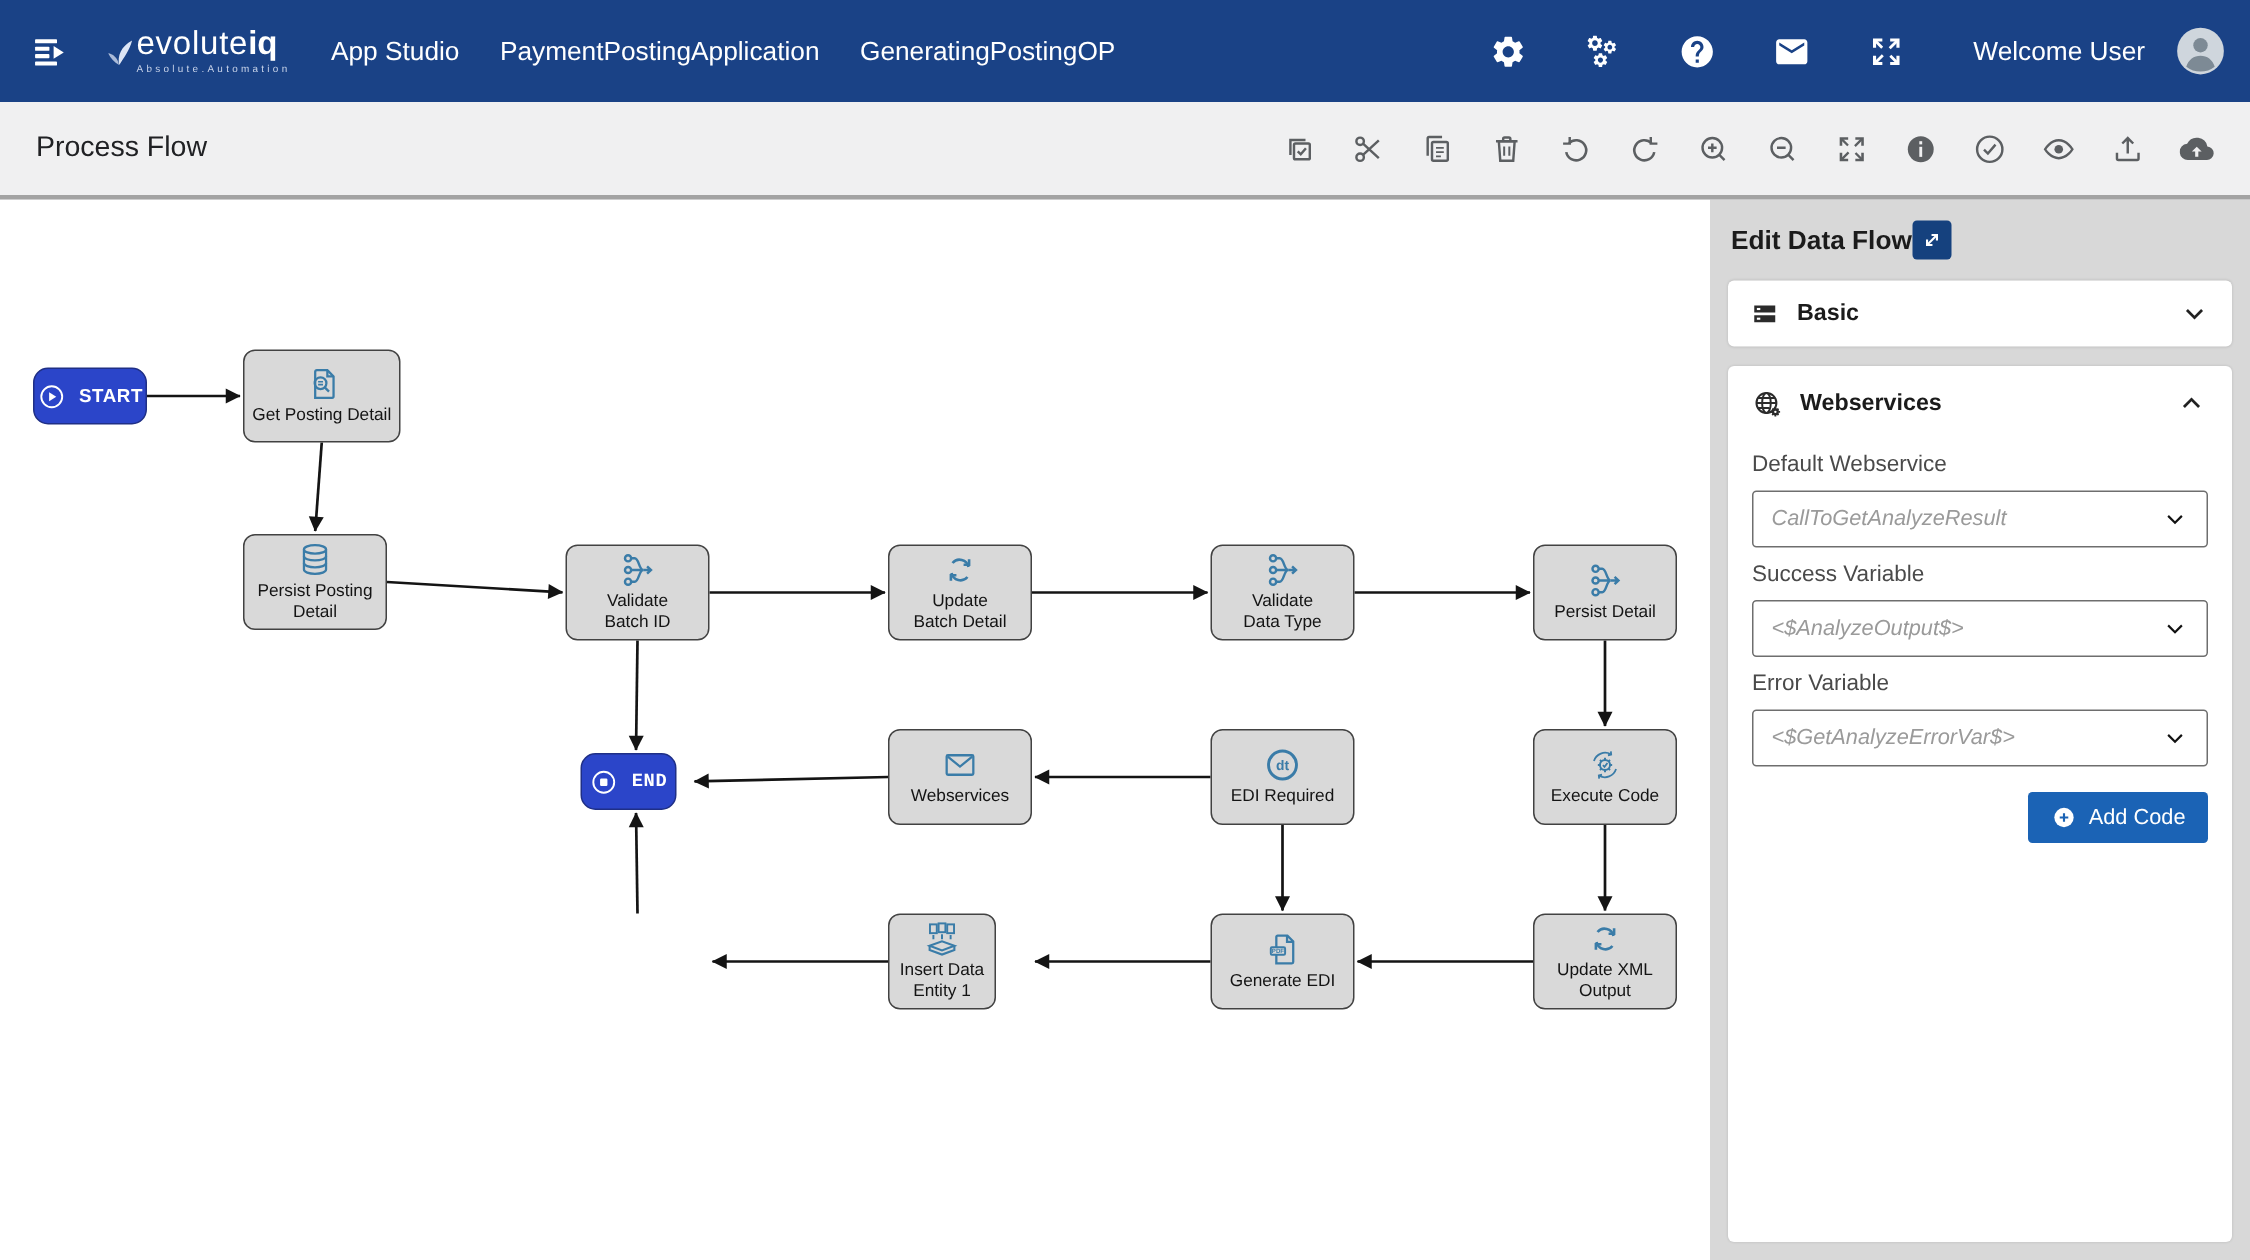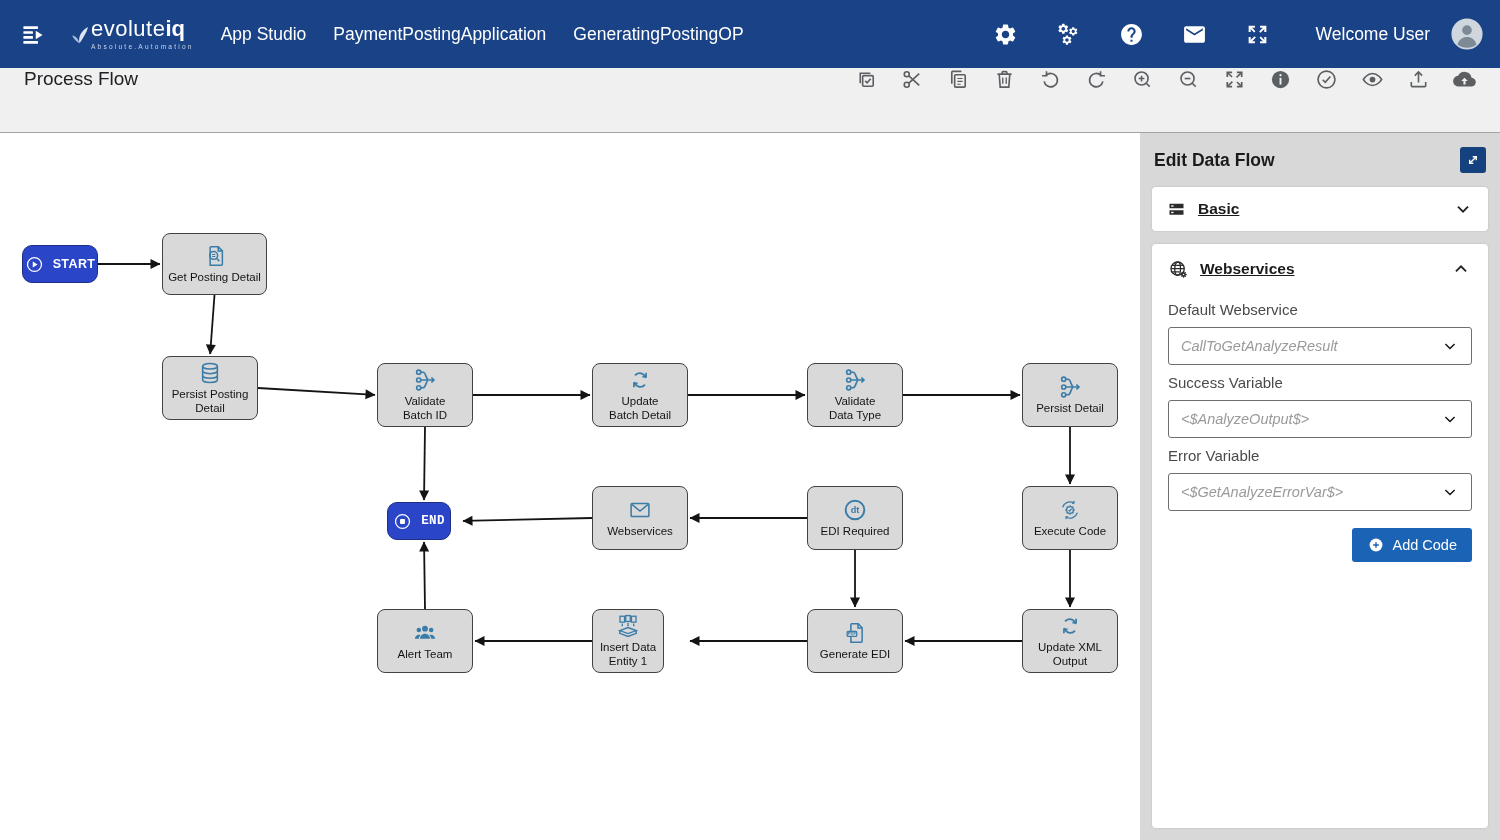--- a/index.html
+++ b/index.html
@@ -24,21 +24,21 @@
   .nav-right{margin-left:auto;display:flex;align-items:center;}
   .nav-icons{display:flex;align-items:center;gap:38px;}
   .nav-icon-btn{background:none;border:none;padding:0;width:25px;height:25px;color:#fff;cursor:pointer;}
   .nav-icon-btn svg{width:100%;height:100%;display:block;}
   .welcome{font-size:17.5px;margin-left:46px;white-space:nowrap;}
   .avatar{width:34px;height:34px;margin-left:20px;cursor:pointer;}
   .avatar svg{width:100%;height:100%;display:block;}
 
   
   .toolbar{position:absolute;top:68px;left:0;width:100%;height:65px;background:#f0f0f1;
-    border-bottom:1px solid #a3a3a3;display:flex;align-items:flex-start;
+    border-bottom:3px solid #a3a3a3;display:flex;align-items:center;
     padding:0 24px 0 24px;box-sizing:border-box;z-index:20;}
   .toolbar-title{font-size:19px;color:#202124;}
   .tool-actions{margin-left:auto;display:flex;align-items:center;gap:23px;}
   .tool-btn{background:none;border:none;padding:0;width:23px;height:23px;color:#5c5f62;cursor:pointer;}
   .tool-btn svg{width:100%;height:100%;display:block;}
 
   
   .stage{position:absolute;left:0;top:0;width:1140px;height:840px;z-index:5;}
   #edges{position:absolute;left:0;top:0;pointer-events:none;}
   .edge{stroke:#141414;stroke-width:1.8px;}
@@ -49,30 +49,30 @@
   .node .nicon svg{width:100%;height:100%;display:block;}
   .node .lbl{color:#141414;font-size:11.5px;line-height:1.2;text-align:center;white-space:pre-line;}
   .node.terminal{background:#2b45c9;border:1.6px solid #1f2f86;border-radius:10px;
     flex-direction:row;gap:9px;color:#fff;}
   .node.terminal .nicon{width:19px;height:19px;}
   .node.terminal .lbl{color:#fff;font-size:12.5px;font-weight:600;letter-spacing:.4px;}
 
   
   .panel{position:absolute;top:133px;right:0;width:360px;height:707px;background:#d8d8d8;
     z-index:10;box-sizing:border-box;padding:12px;display:flex;flex-direction:column;}
-  .panel-header{display:flex;align-items:center;justify-content:space-between;margin:2px 2px 14px 2px;flex:none;}
+  .panel-header{display:flex;align-items:center;margin:2px 2px 14px 2px;flex:none;}
   .panel-title{font-size:17.5px;font-weight:700;color:#1b1b1b;}
   .expand-btn{width:26px;height:26px;background:#15417e;border:none;border-radius:3px;color:#fff;
     padding:4px;box-sizing:border-box;cursor:pointer;}
   .expand-btn svg{width:100%;height:100%;display:block;}
   .card{background:#fff;border-radius:4px;margin-bottom:13px;box-shadow:0 0 2px rgba(0,0,0,.15);}
   .card-header{display:flex;align-items:center;height:44px;padding:0 14px;gap:11px;cursor:pointer;}
   .sec-icon{width:21px;height:21px;color:#2b2b2b;flex:none;}
   .sec-icon svg{width:100%;height:100%;display:block;}
-  .sec-label{font-size:15.5px;font-weight:700;color:#1b1b1b;flex:1;text-decoration:underline;}
+  .sec-label{font-size:15.5px;font-weight:700;color:#1b1b1b;flex:1;}
   .chev{width:22px;height:22px;color:#222;flex:none;}
   .chev svg{width:100%;height:100%;display:block;}
   .card.ws{flex:1;padding:2px 16px 16px;box-sizing:border-box;margin-bottom:0;display:flex;flex-direction:column;}
   .card.ws .card-header{padding:0;height:46px;flex:none;}
   .field-label{font-size:15px;color:#4a4a4a;font-weight:500;margin:9px 0 9px;}
   .select{height:38px;border:1px solid #6e6e6e;border-radius:3px;background:#fff;display:flex;
     align-items:center;justify-content:space-between;padding:0 11px 0 12px;cursor:pointer;box-sizing:border-box;}
   .select .val{font-size:14.5px;color:#9a9a9a;font-style:italic;}
   .select .chev{width:20px;height:20px;color:#111;}
   .addmore-row{display:flex;justify-content:flex-end;margin-top:17px;}
@@ -244,35 +244,20 @@
             </g>
             <g fill="none" stroke="currentColor" stroke-width="1.2">
               <circle cx="12" cy="12" r="3.1"></circle>
               <path d="M12 7.6v1.5M12 14.9v1.5M7.6 12h1.5M14.9 12h1.5M8.9 8.9l1.1 1.1M14 14l1.1 1.1M15.1 8.9 14 10M10 14l-1.1 1.1"></path>
               <path d="M10.7 12.1l1 1 1.8-2.3" stroke-width="1.1"></path>
             </g>
           </svg>
         </span>
         <span class="lbl">Execute Code</span>
       </div>
-      <div class="node" style="left: 377px; top: 609px; width: 96px; height: 64px;">
-        <span class="nicon">
-          <svg viewBox="0 0 24 24" style="width:100%;height:100%;display:block;">
-            <g fill="currentColor">
-              <circle cx="12" cy="8" r="2.7"></circle>
-              <path d="M7.3 17.2c.2-2.6 2.2-4.6 4.7-4.6s4.5 2 4.7 4.6z"></path>
-              <circle cx="6.3" cy="9.2" r="2.1"></circle>
-              <path d="M2.6 17.2c.15-2.1 1.8-3.7 3.8-3.7.6 0 1.2.15 1.7.4-1 1-1.7 2.1-1.9 3.3z"></path>
-              <circle cx="17.7" cy="9.2" r="2.1"></circle>
-              <path d="M21.4 17.2c-.15-2.1-1.8-3.7-3.8-3.7-.6 0-1.2.15-1.7.4 1 1 1.7 2.1 1.9 3.3z"></path>
-            </g>
-          </svg>
-        </span>
-        <span class="lbl">Alert Team</span>
-      </div>
       <div class="node" style="left: 592px; top: 609px; width: 72px; height: 64px;">
         <span class="nicon">
           <svg viewBox="0 0 24 24" style="width:100%;height:100%;display:block;">
             <g fill="none" stroke="currentColor" stroke-width="1.2">
               <rect x="4.6" y="3" width="4.2" height="5.4"></rect>
               <rect x="9.9" y="2.4" width="4.2" height="5.4"></rect>
               <rect x="15.2" y="3" width="4.2" height="5.4"></rect>
               <path d="M6.7 9.6v2.6M12 9v3.2M17.3 9.6v2.6"></path>
             </g>
             <g fill="none" stroke="currentColor" stroke-width="1.3">

